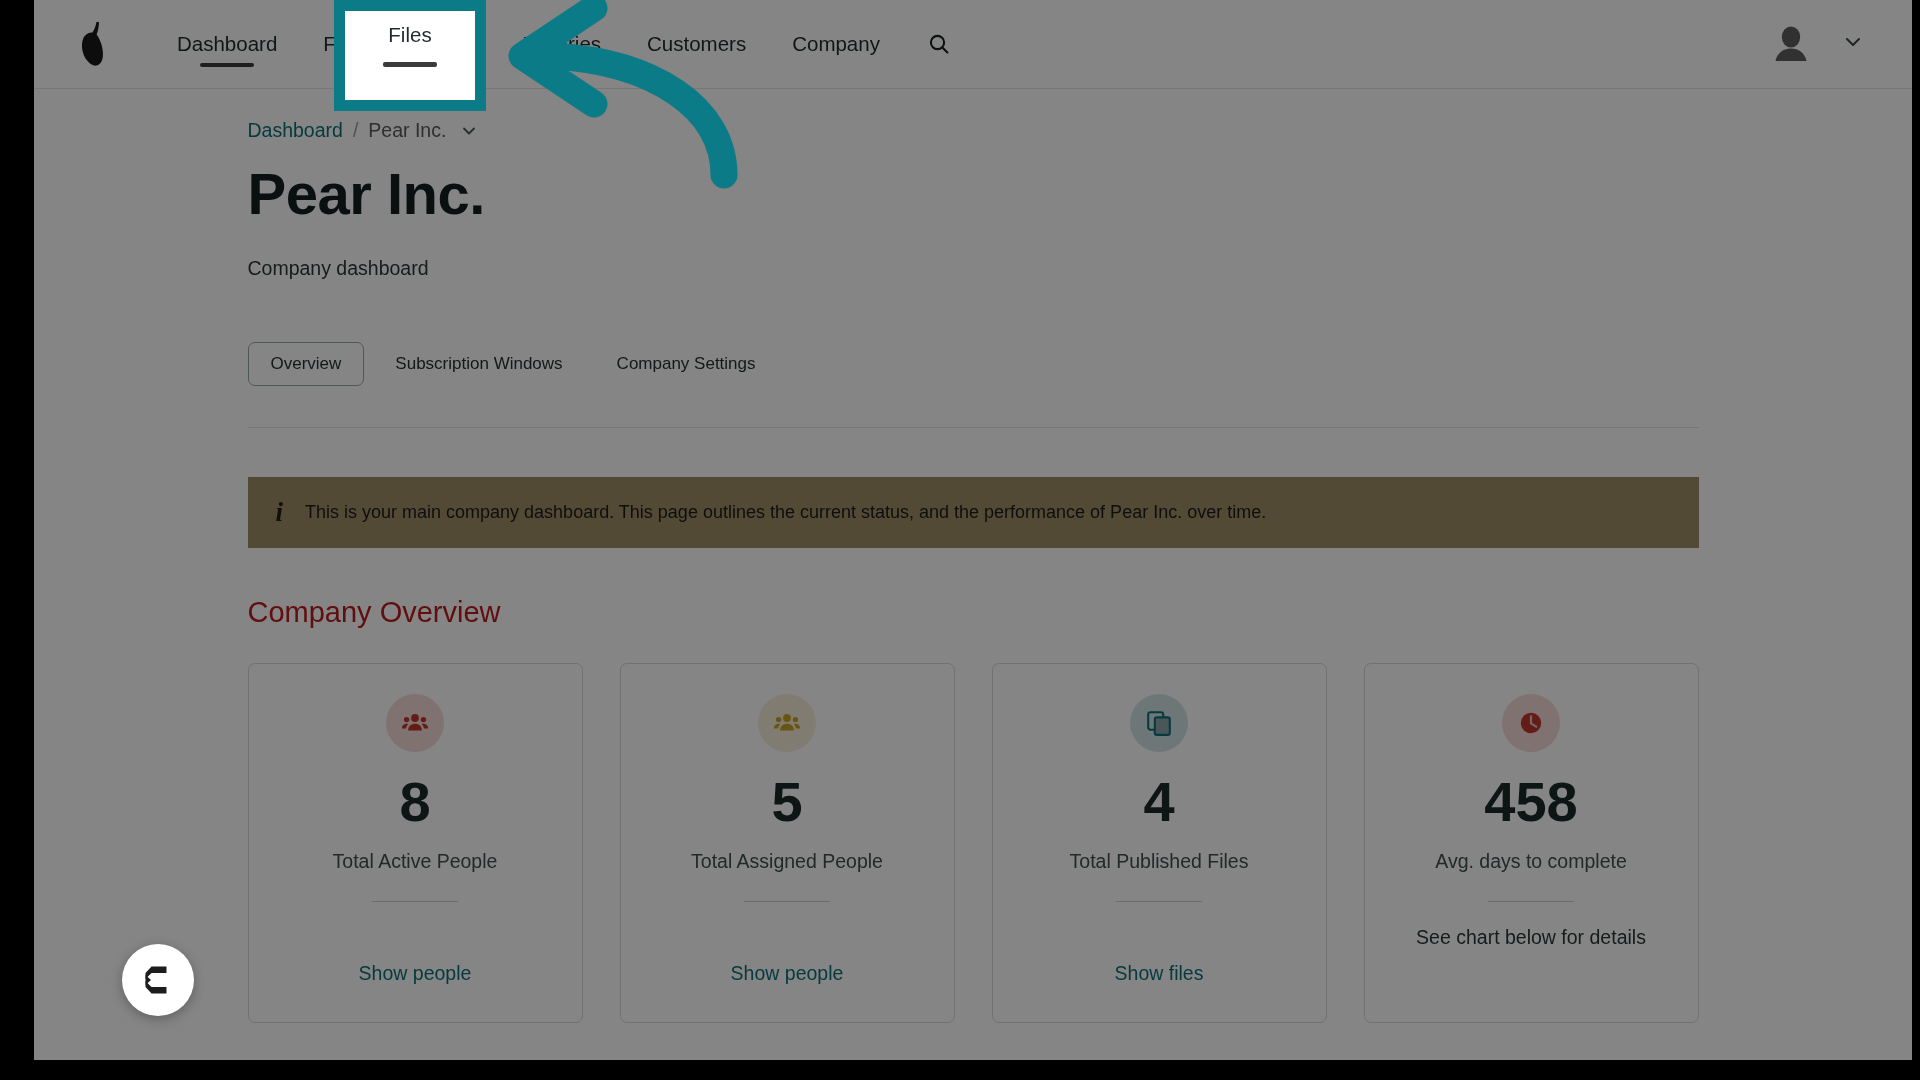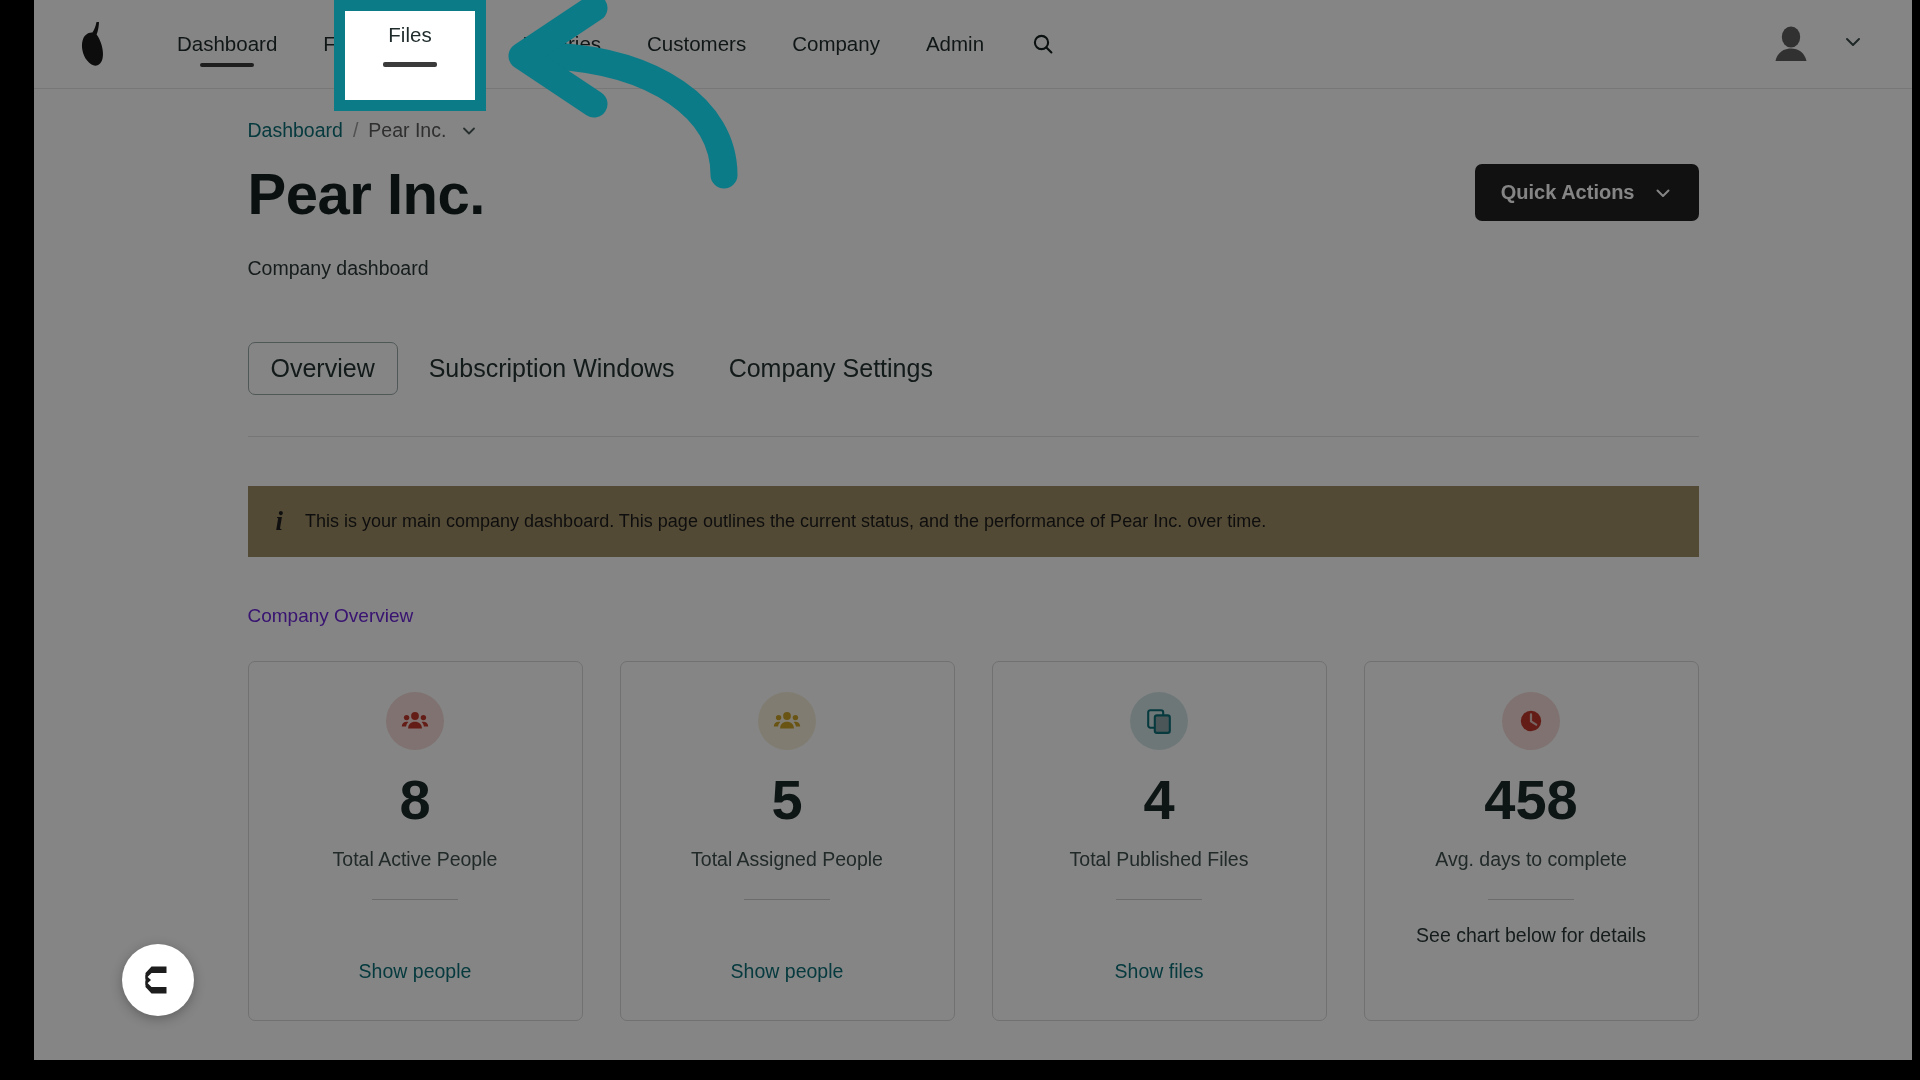--- a/index.html
+++ b/index.html
@@ -136,21 +136,21 @@
     font-weight: 700;
     cursor: pointer;
     font-family: "Liberation Sans", sans-serif;
   }
 
   #tabs {
     display: flex; align-items: center; gap: 8px;
     margin-top: 62px;
   }
   .tab {
-    font-size: 25px;
+    font-size: 17px;
     color: #263232;
     padding: 11px 22px;
     border-radius: 7px;
     border: 1px solid transparent;
     cursor: pointer;
     white-space: nowrap;
   }
   .tab.selected { border-color: #9aa8a8; }
 
   #tabs-rule {
@@ -172,22 +172,22 @@
     font-family: "Liberation Serif", serif;
     font-style: italic;
     font-size: 27px;
     color: #1d1d1d;
     font-weight: 700;
   }
   #info-text { font-size: 18px; color: #1b1b1b; }
 
   #section-title {
     margin-top: 48px;
-    font-size: 19px;
-    color: #6d28d9;
+    font-size: 29px;
+    color: #b91c1c;
   }
 
   #cards {
     margin-top: 34px;
     display: grid;
     grid-template-columns: repeat(4, 1fr);
     gap: 37px;
   }
   .card {
     border: 1px solid #d8d8d8;
@@ -309,24 +309,20 @@
         <span class="underline"></span>
       </div>
       <div class="navitem">
         <span>Customers</span>
         <span class="underline"></span>
       </div>
       <div class="navitem">
         <span>Company</span>
         <span class="underline"></span>
       </div>
-      <div class="navitem">
-        <span>Admin</span>
-        <span class="underline"></span>
-      </div>
       <div class="nav-search">
         <svg width="24" height="24" viewBox="0 0 24 24">
           <circle cx="10.5" cy="10.5" r="6.6" fill="none" stroke="#16211f" stroke-width="2.1"></circle>
           <line x1="15.4" y1="15.4" x2="20.4" y2="20.4" stroke="#16211f" stroke-width="2.1" stroke-linecap="round"></line>
         </svg>
       </div>
     </div>
 
     <div id="nav-right">
       <div class="avatar-wrap">
@@ -353,26 +349,20 @@
         <svg class="crumb-chev" viewBox="0 0 18 18">
           <polyline points="4,6.5 9,11.5 14,6.5" fill="none" stroke="#4a5858" stroke-width="1.8" stroke-linecap="round" stroke-linejoin="round"></polyline>
         </svg>
       </div>
 
       <div id="title-row">
         <div>
           <h1 id="page-title">Pear Inc.</h1>
           <div id="subtitle">Company dashboard</div>
         </div>
-        <button id="quick-actions">
-          <span>Quick Actions</span>
-          <svg width="20" height="20" viewBox="0 0 20 20">
-            <polyline points="4.5,7.5 10,13 15.5,7.5" fill="none" stroke="#ffffff" stroke-width="2" stroke-linecap="round" stroke-linejoin="round"></polyline>
-          </svg>
-        </button>
       </div>
 
       <div id="tabs">
         <div class="tab selected">Overview</div>
         <div class="tab">Subscription Windows</div>
         <div class="tab">Company Settings</div>
       </div>
 
       <div id="tabs-rule"></div>
 

